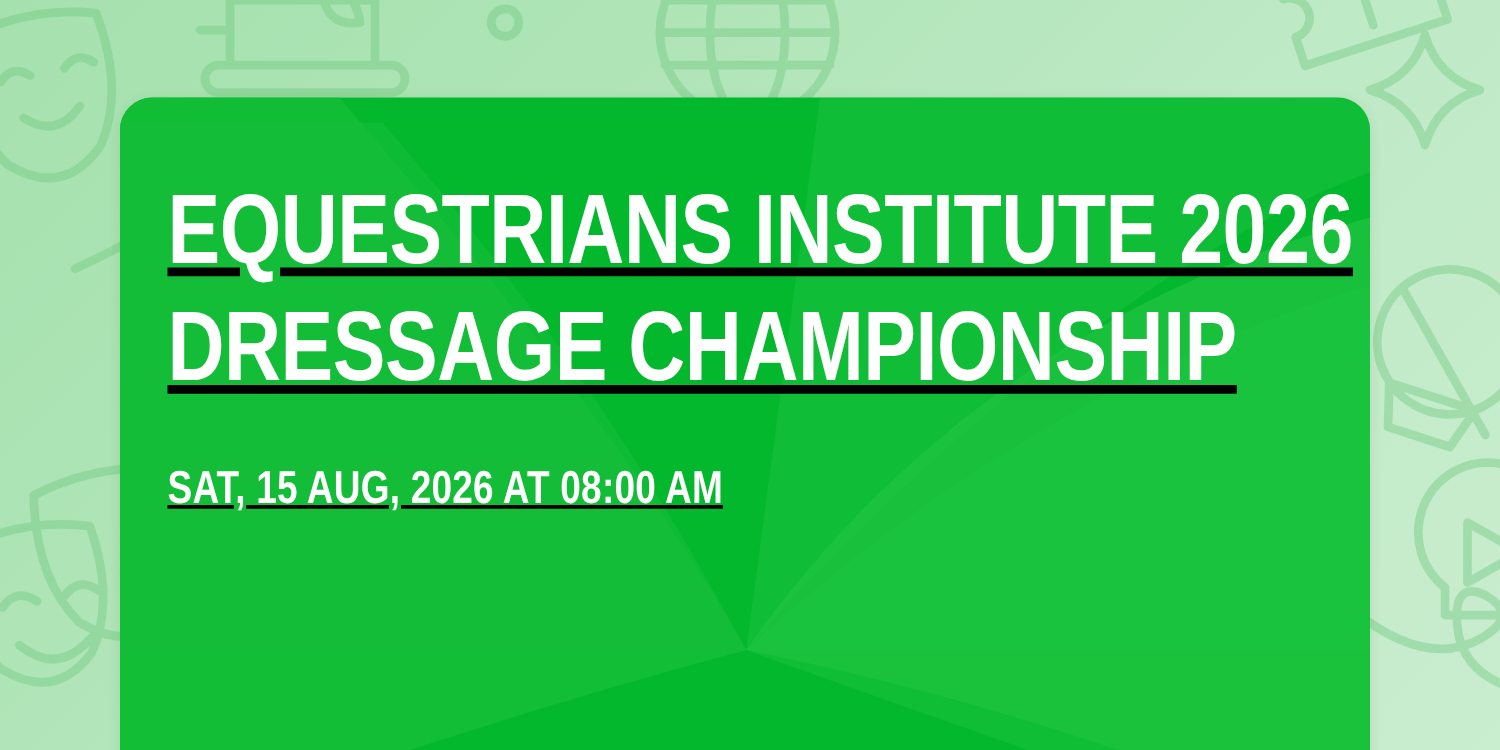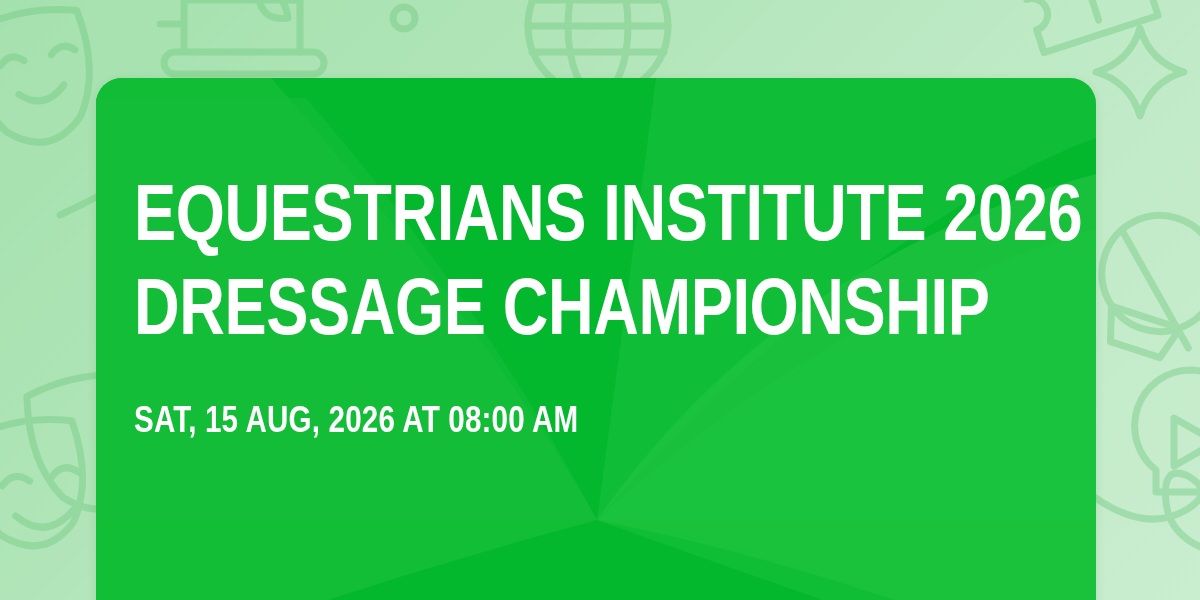--- a/index.html
+++ b/index.html
@@ -37,22 +37,23 @@
   }
 
   
   #card-pattern {
     position:absolute; inset:0;
     width:1000px; height:560px;
   }
 
   #card-content {
     position:absolute;
-    left:38px; top:88px;
+    left:38px; top:58px;
     width:900px;
+    text-decoration:underline;
   }
 
   .event-title {
     color:#ffffff;
     font-family:"Liberation Sans Narrow","Liberation Sans", sans-serif;
     font-weight:700;
     font-size:79px;
     line-height:94px;
     letter-spacing:-0.5px;
     text-transform:uppercase;

